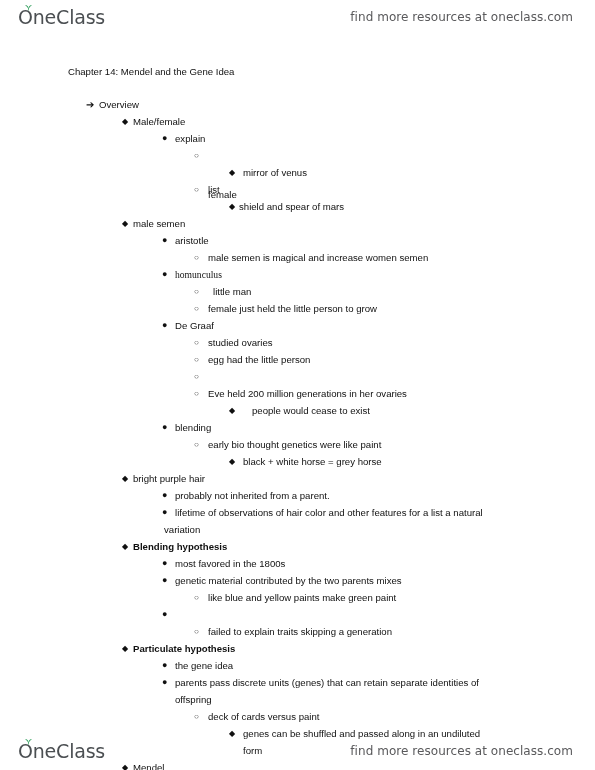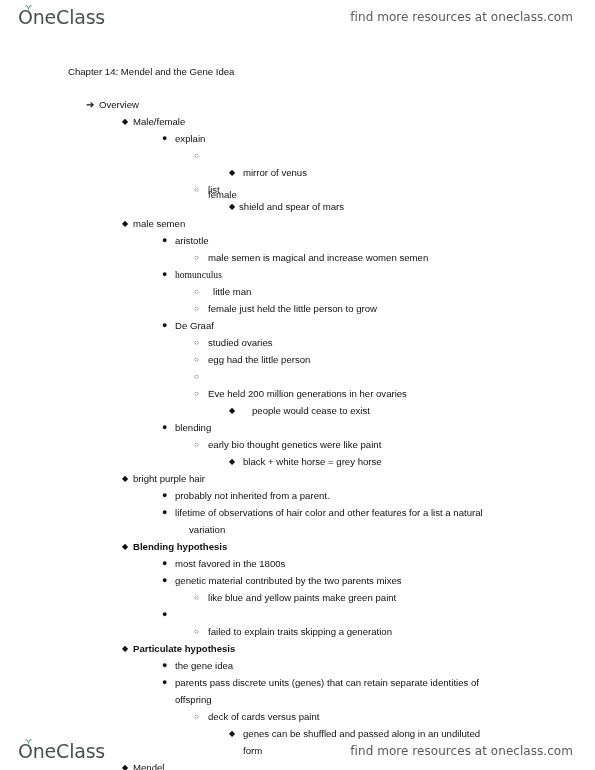--- a/index.html
+++ b/index.html
@@ -229,21 +229,21 @@
       </div>
       <div class="row">
         <span class="bullet b-disc" style="left: 162px;">●</span>
         <span class="txt" style="left: 175px;">probably not inherited from a parent.</span>
       </div>
       <div class="row">
         <span class="bullet b-disc" style="left: 162px;">●</span>
         <span class="txt" style="left: 175px;">lifetime of observations of hair color and other features for a list a natural</span>
       </div>
       <div class="row cont">
-        <span class="txt" style="left: 189px;">variation</span>
+        <span class="txt" style="left: 164px;">variation</span>
       </div>
       <div class="row">
         <span class="bullet b-diamond" style="left: 122px;">◆</span>
         <span class="txt bold" style="left: 133px;">Blending hypothesis</span>
       </div>
       <div class="row">
         <span class="bullet b-disc" style="left: 162px;">●</span>
         <span class="txt" style="left: 175px;">most favored in the 1800s</span>
       </div>
       <div class="row">

